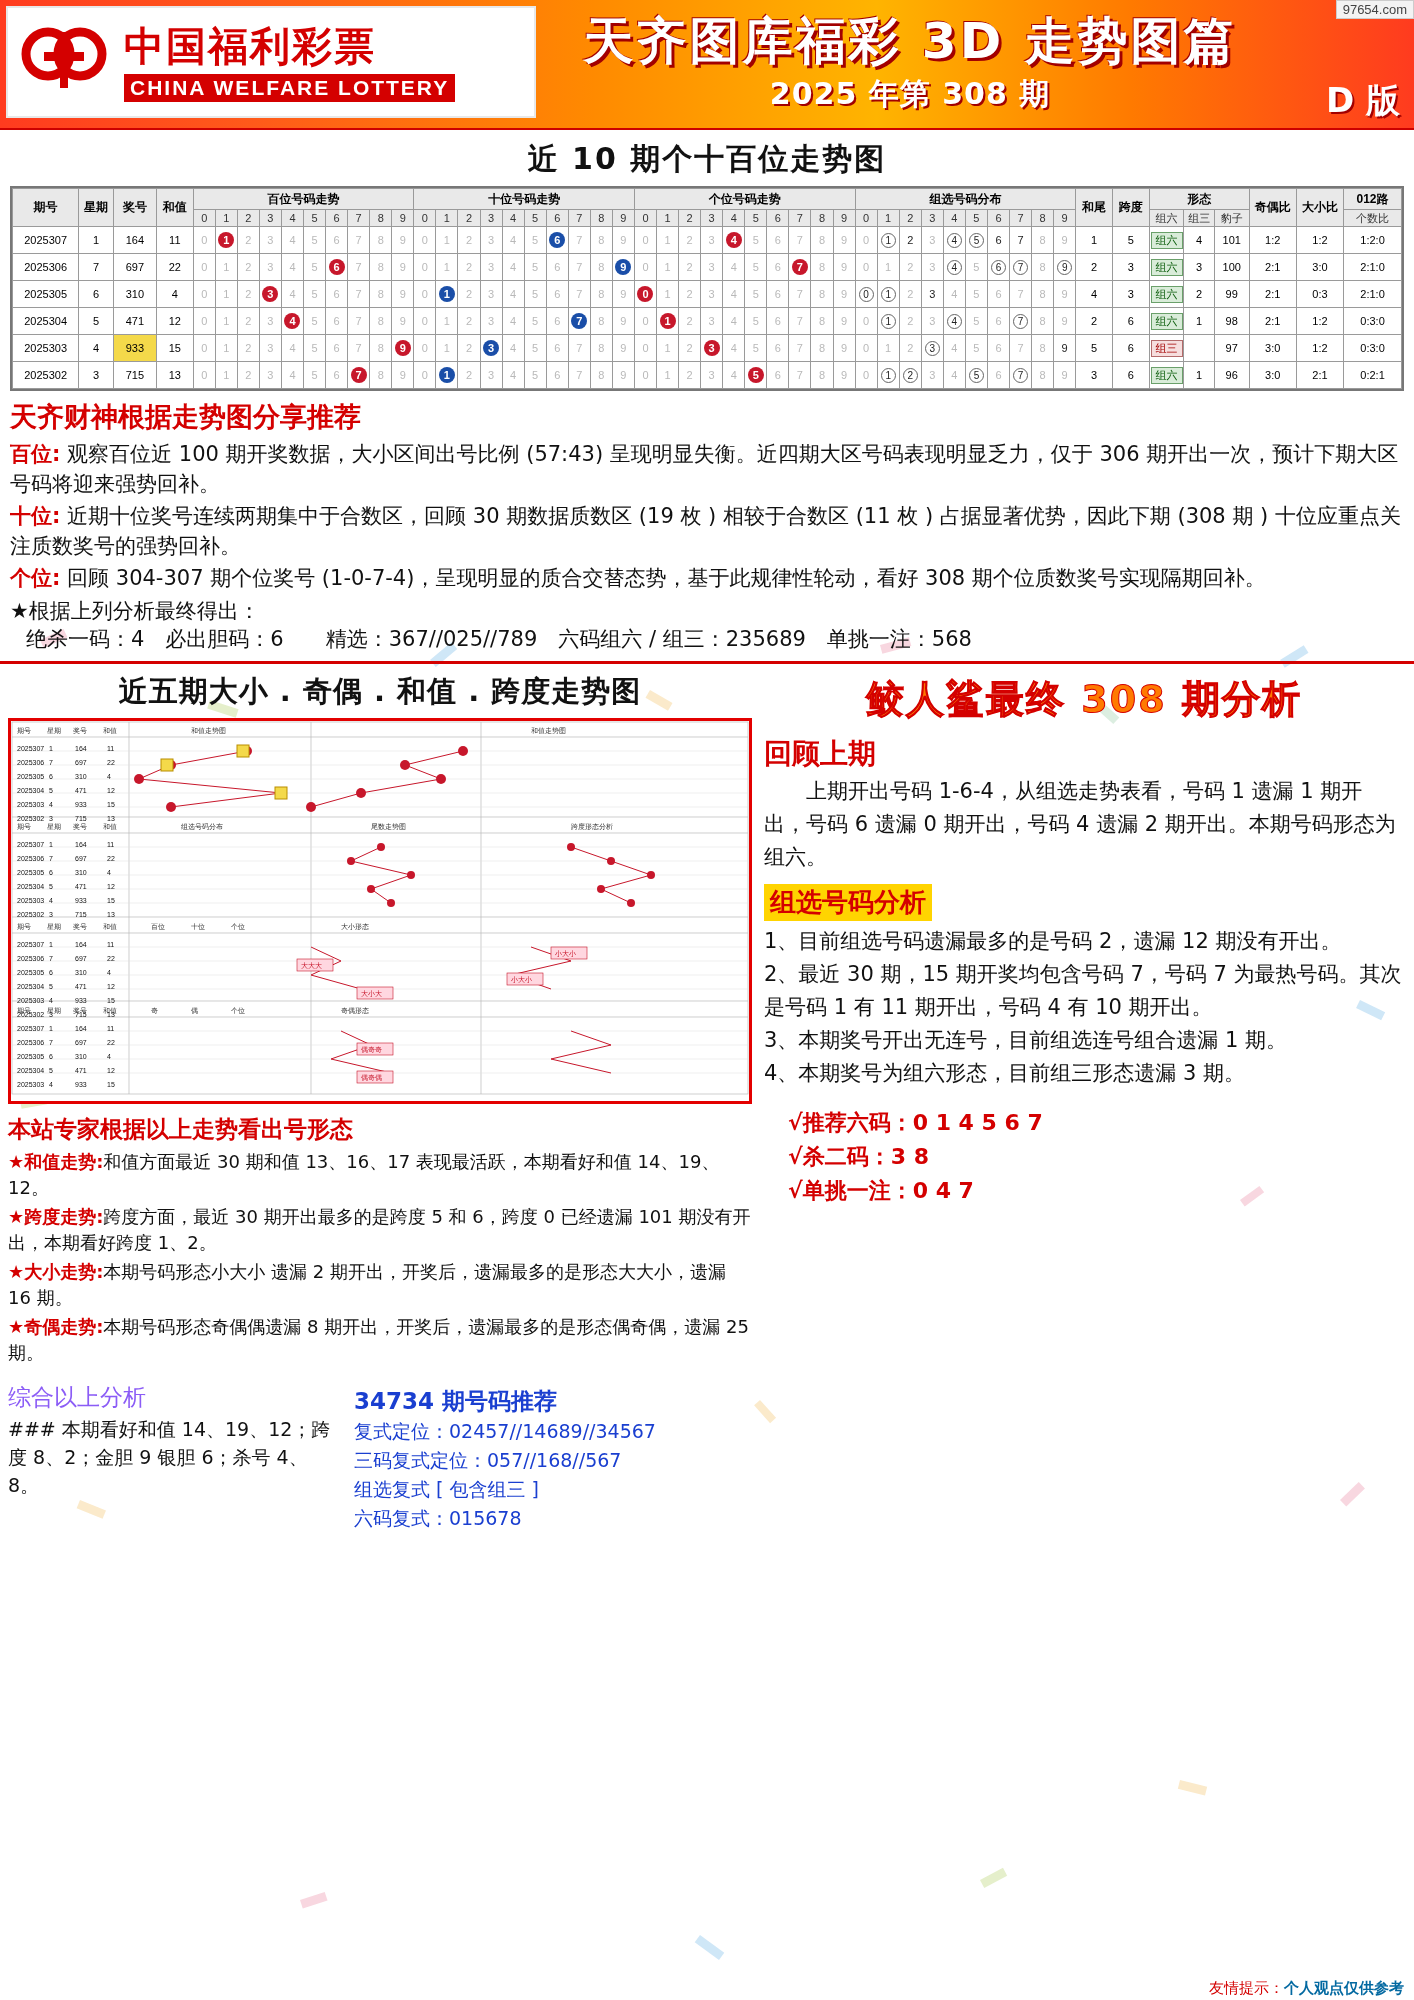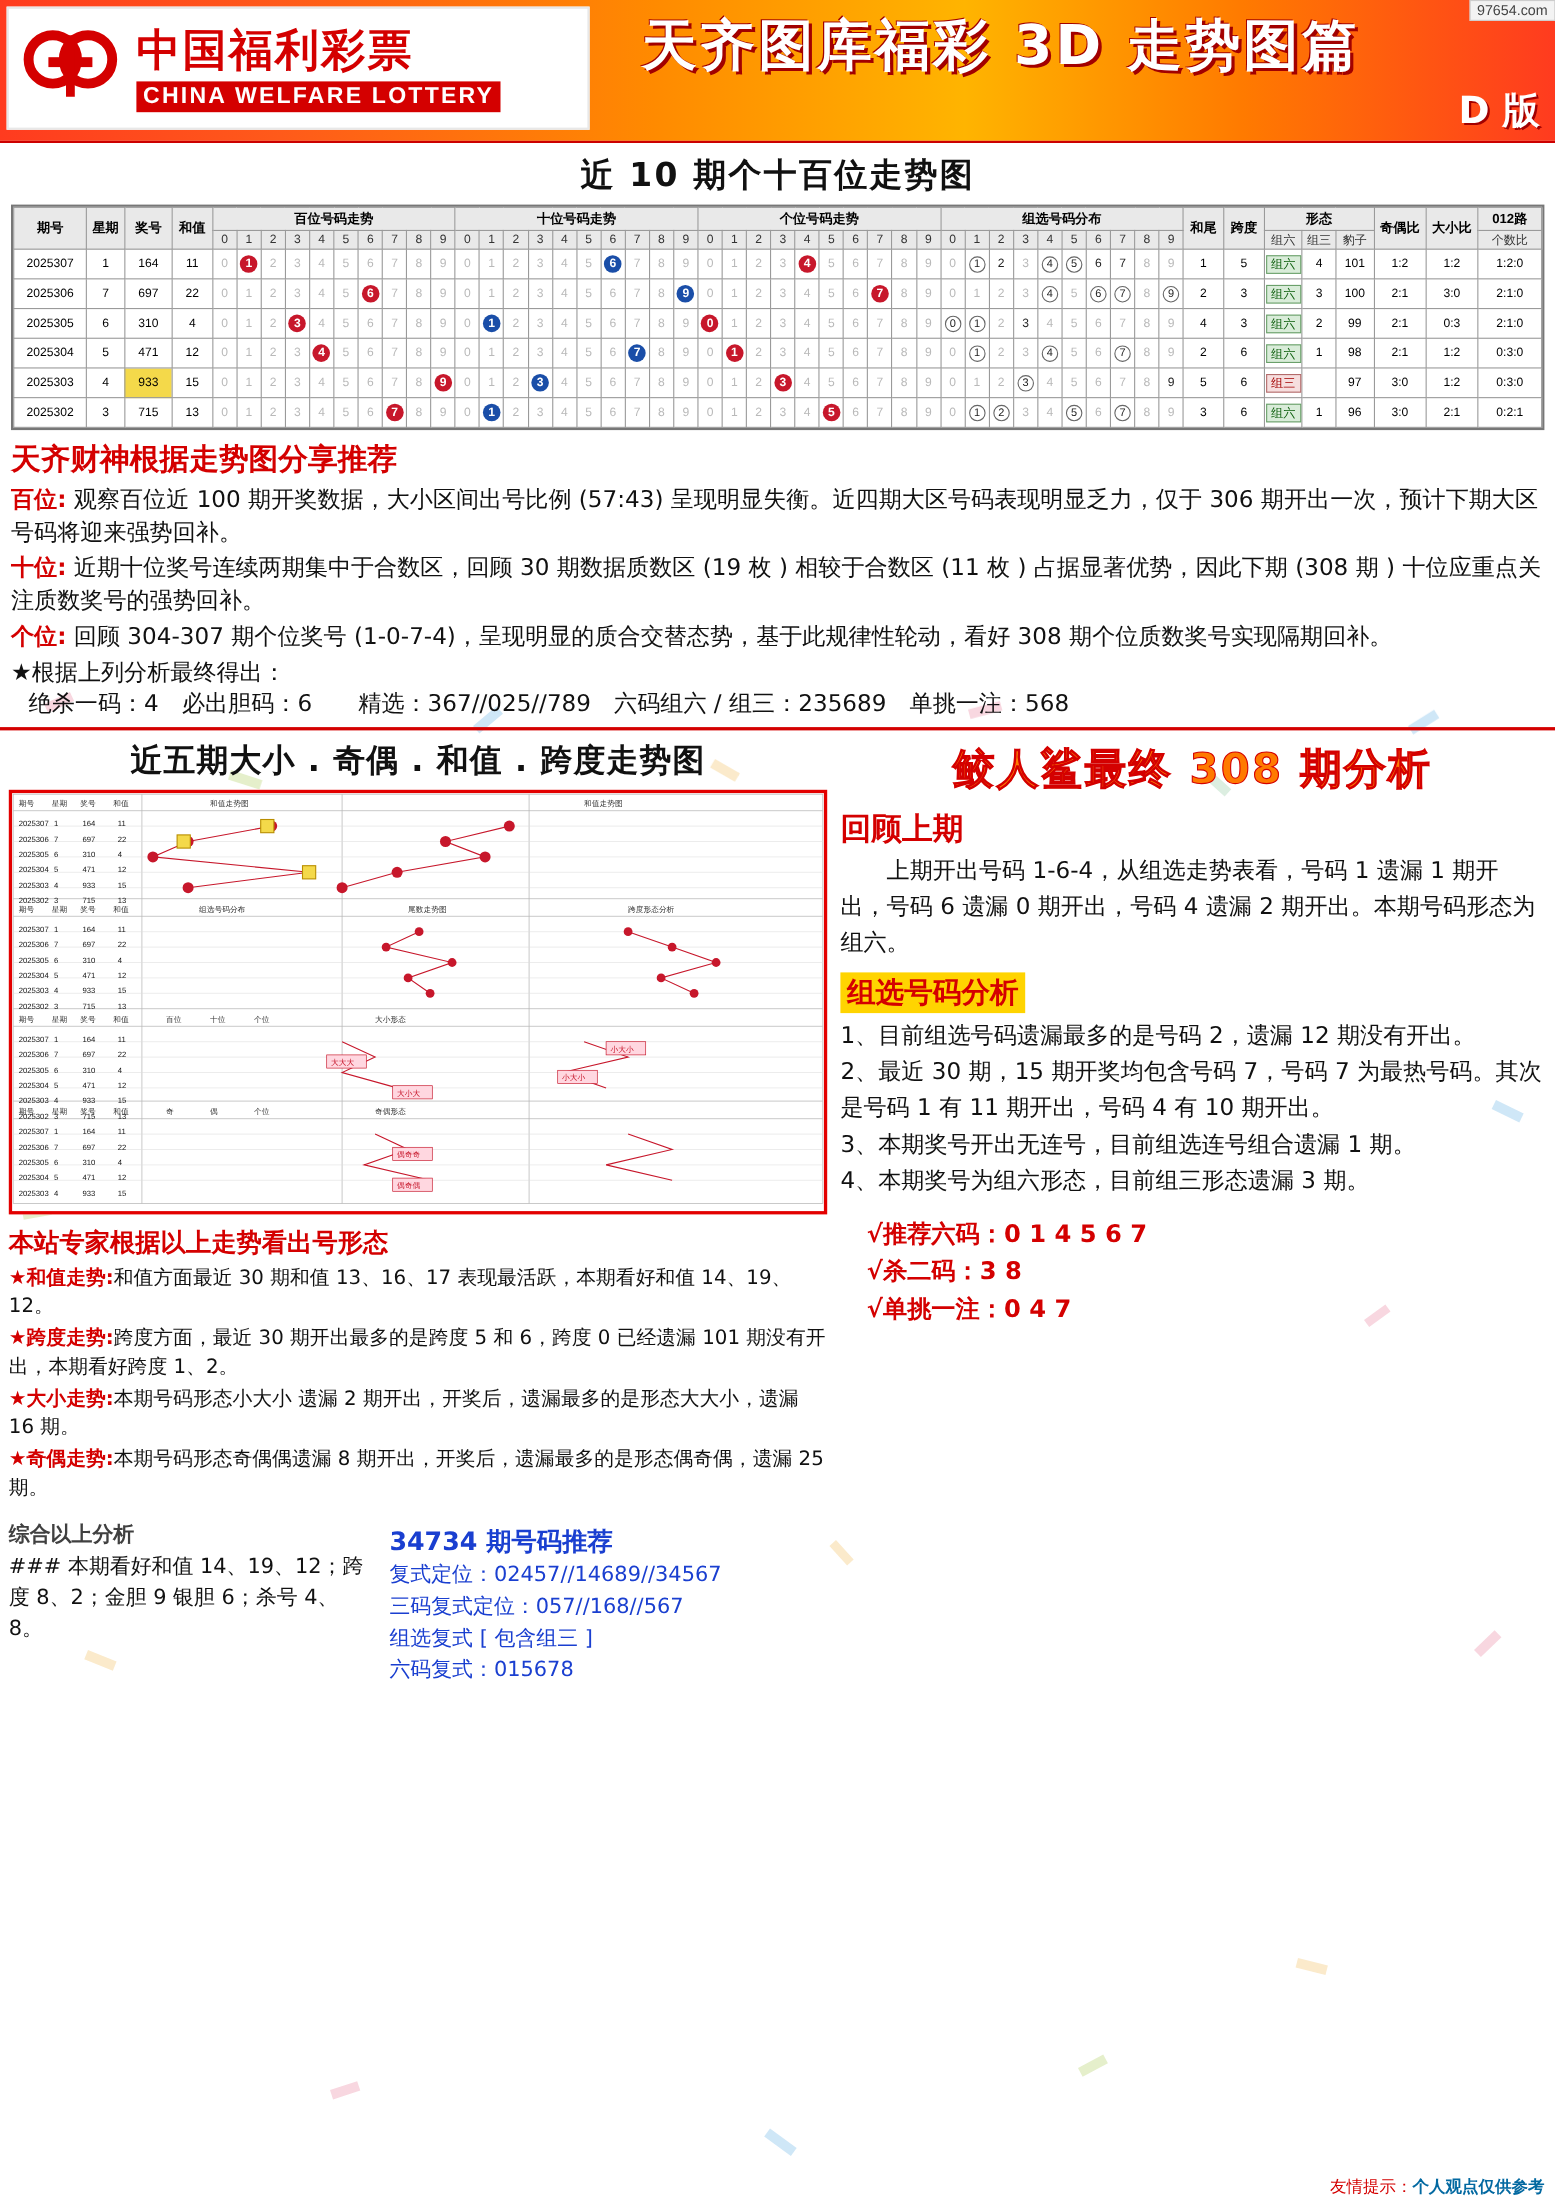--- a/index.html
+++ b/index.html
@@ -95,21 +95,21 @@
   .left-title{
     font-size:29px;font-weight:bold;color:#111;letter-spacing:1px;text-align:center;
     padding:8px 0 6px;font-family:"DejaVu Sans",sans-serif;
   }
   .mini-chart{border:3px solid #e30000;background:#fff;height:380px;position:relative;overflow:hidden;}
   .mini-chart .mini-svg{position:absolute;left:0;top:0;}
 
   .expert-title{font-size:23px;font-weight:bold;color:#d40000;margin:10px 0 4px;font-family:"DejaVu Sans",sans-serif;}
   .bullet{font-size:18px;line-height:26px;color:#111;margin:3px 0;font-family:"DejaVu Sans",sans-serif;}
   .bullet .k{color:#d40000;font-weight:bold;}
-  .sum-title{font-size:19px;font-weight:bold;color:#404040;margin:10px 0 2px;font-family:"DejaVu Sans",sans-serif;}
+  .sum-title{font-size:23px;font-weight:normal;color:#8b5cf6;margin:10px 0 2px;font-family:"DejaVu Sans",sans-serif;}
   .sum-txt{font-size:19px;line-height:28px;color:#111;font-family:"DejaVu Sans",sans-serif;}
   .blue-blk{color:#1a3fd0;font-family:"DejaVu Sans",sans-serif;}
   .blue-title{font-size:23px;font-weight:bold;color:#1a3fd0;}
   .blue-line{font-size:19px;line-height:29px;color:#1a3fd0;}
 
   
   .r-title{
     text-align:center;font-size:38px;font-weight:bold;color:#ff7a00;letter-spacing:2px;
     -webkit-text-stroke:1px #d40000;font-family:"DejaVu Sans",sans-serif;margin-top:4px;
   }
@@ -156,20 +156,21 @@
         <circle cx="62" cy="32" r="22" fill="none" stroke="#d40000" stroke-width="9"></circle>
         <rect x="26" y="30" width="40" height="9" fill="#d40000"></rect>
         <path d="M46 10 L46 66" stroke="#d40000" stroke-width="8"></path>
       </svg>
       <div class="logo-txt">
         <span class="logo-cn">中国福利彩票</span>
         <span class="logo-en">CHINA WELFARE LOTTERY</span>
       </div>
     </div>
     <div class="hdr-title">天齐图库福彩 3D 走势图篇</div>
+    <div class="hdr-sub">2025 年第 308 期</div>
     <div class="hdr-ver">D 版</div>
   </div>
 
   <div class="sec-title">近 10 期个十百位走势图</div>
 
   <div class="tbl-box">
     <table class="trend">
       <thead>
         <tr>
           <th rowspan="2" style="width:62px">期号</th>

